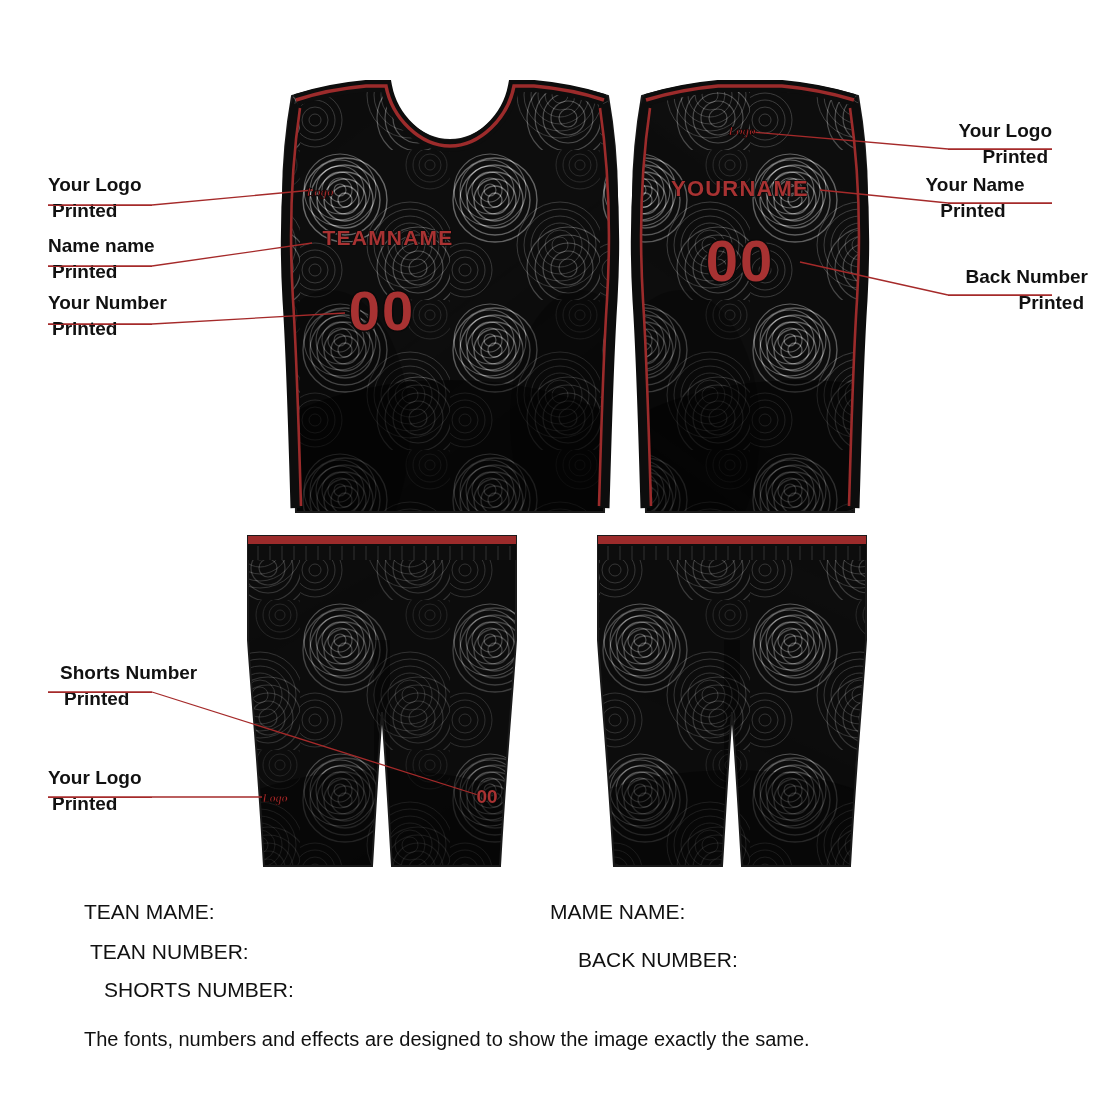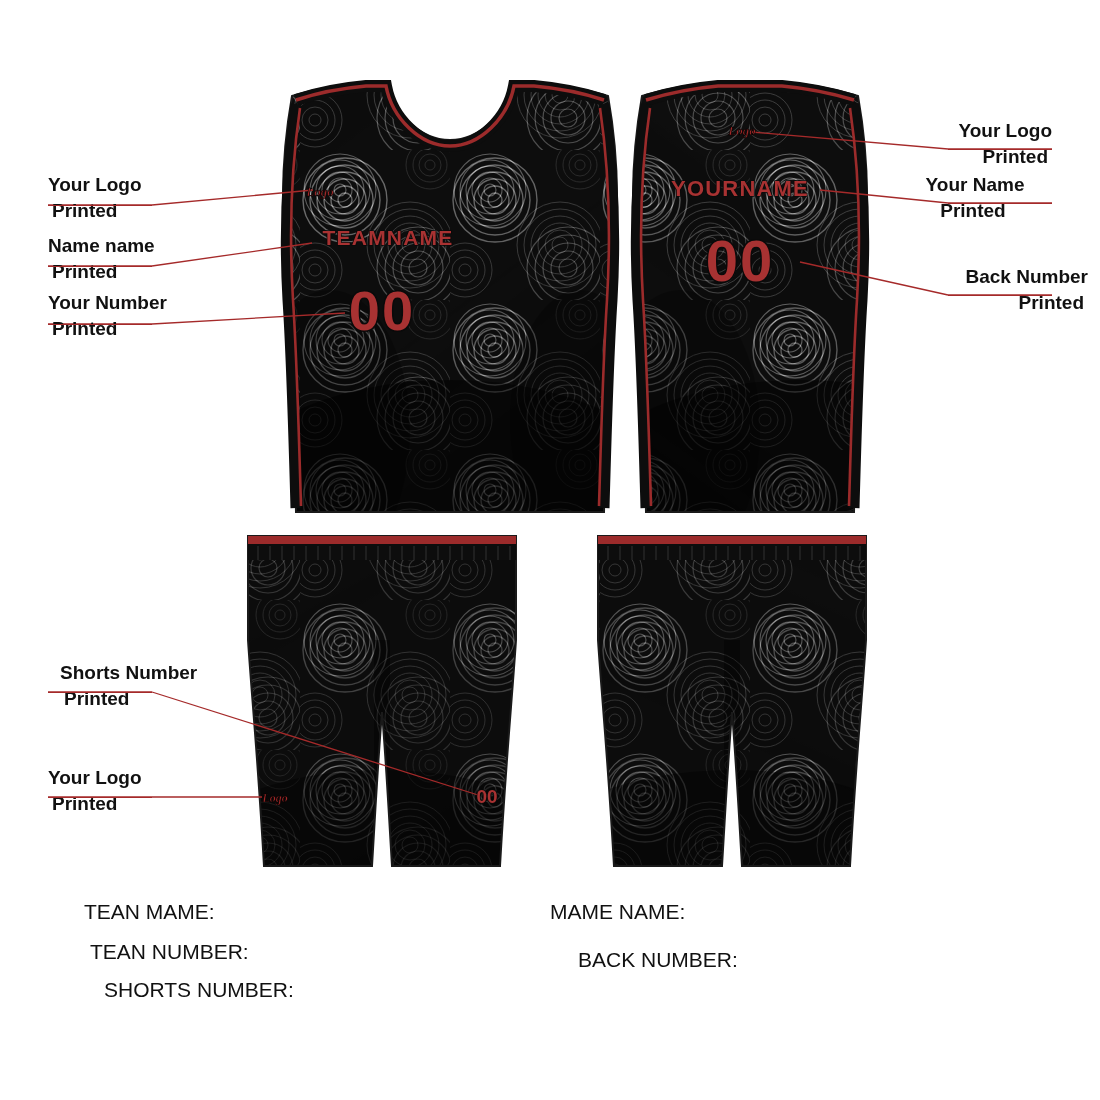--- a/index.html
+++ b/index.html
@@ -389,14 +389,15 @@
   <div class="uline" style="left:948px; top:149px; width:104px;"></div>
   <div class="uline" style="left:948px; top:203px; width:104px;"></div>
   <div class="uline" style="left:948px; top:295px; width:104px;"></div>
 
   <div class="bottom-text bt-lbl" style="left:84px;  top:900px;">TEAN MAME:</div>
   <div class="bottom-text bt-lbl" style="left:90px;  top:940px;">TEAN NUMBER:</div>
   <div class="bottom-text bt-lbl" style="left:104px;  top:978px;">SHORTS NUMBER:</div>
   <div class="bottom-text bt-lbl" style="left:550px; top:900px;">MAME NAME:</div>
   <div class="bottom-text bt-lbl" style="left:550px; top:948px;margin-left:28px;">BACK NUMBER:</div>
 
+  <div class="bottom-text bt-note" style="left:84px; top:1028px;">The fonts, numbers and effects are designed  to show the image exactly the same.</div>
 
 </div>
 
 </body></html>

